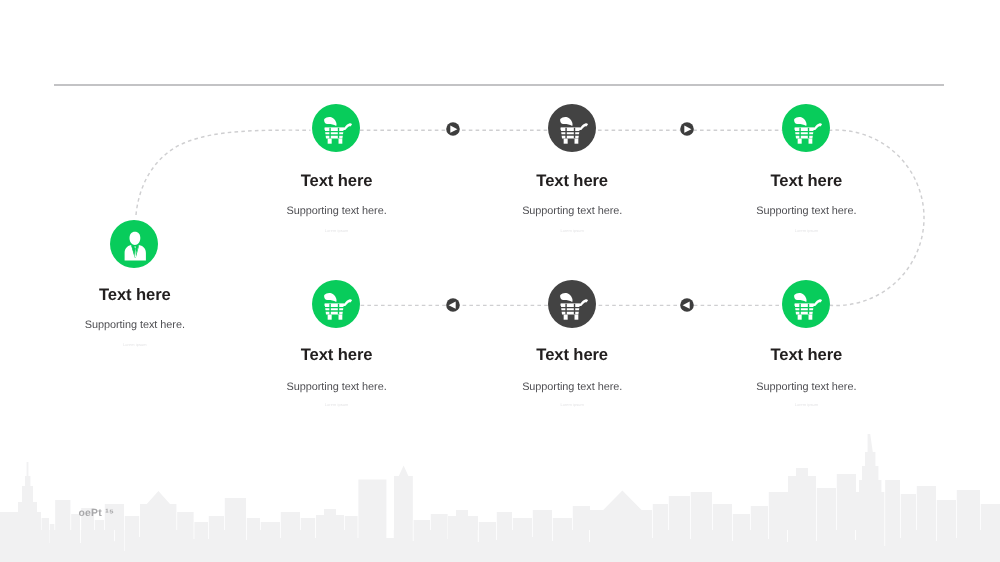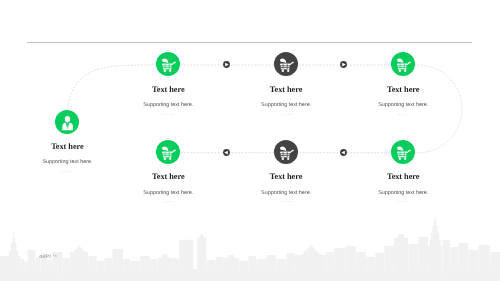--- a/index.html
+++ b/index.html
@@ -5,21 +5,21 @@
   html,body{margin:0;padding:0;background:#fff;}
   body{width:500px;height:281px;overflow:hidden;font-family:"Liberation Sans",sans-serif;
        position:relative;-webkit-font-smoothing:antialiased;text-rendering:geometricPrecision;}
   .stage{position:absolute;left:0;top:0;width:500px;height:281px;background:#fff;}
   .node,.wm{will-change:opacity;opacity:0.999;}
   .skyline{position:absolute;left:0;top:211px;width:500px;height:70px;}
   .hrule{position:absolute;left:27.4px;top:42px;width:445px;height:1px;background:#c3c3c5;}
   .flow{position:absolute;left:0;top:0;width:500px;height:281px;}
   .node{position:absolute;width:140px;text-align:center;}
   .circ{width:24px;height:24px;border-radius:50%;margin:0 auto;display:block;}
-  .title{font-size:8.3px;font-weight:bold;color:#221f1f;margin-top:8.2px;letter-spacing:-0.05px;font-family:Liberation Serif, serif;}
+  .title{font-size:8.3px;font-weight:bold;color:#221f1f;margin-top:8.2px;letter-spacing:-0.05px;}
   .sub{font-size:5.45px;color:#4f4f53;margin-top:8.6px;letter-spacing:-0.02px;}
   .tiny{font-size:1.95px;color:#e3e3e5;margin-top:5.4px;letter-spacing:0.05px;}
   .wm{position:absolute;left:39.2px;top:254.4px;font-size:5.2px;color:#a8a8aa;letter-spacing:0.15px;font-weight:bold;}
   .mk{position:absolute;width:7px;height:7px;}
   .mk svg{width:7px;height:7px;display:block;}
 </style>
 </head>
 <body>
 
 <div class="stage">

